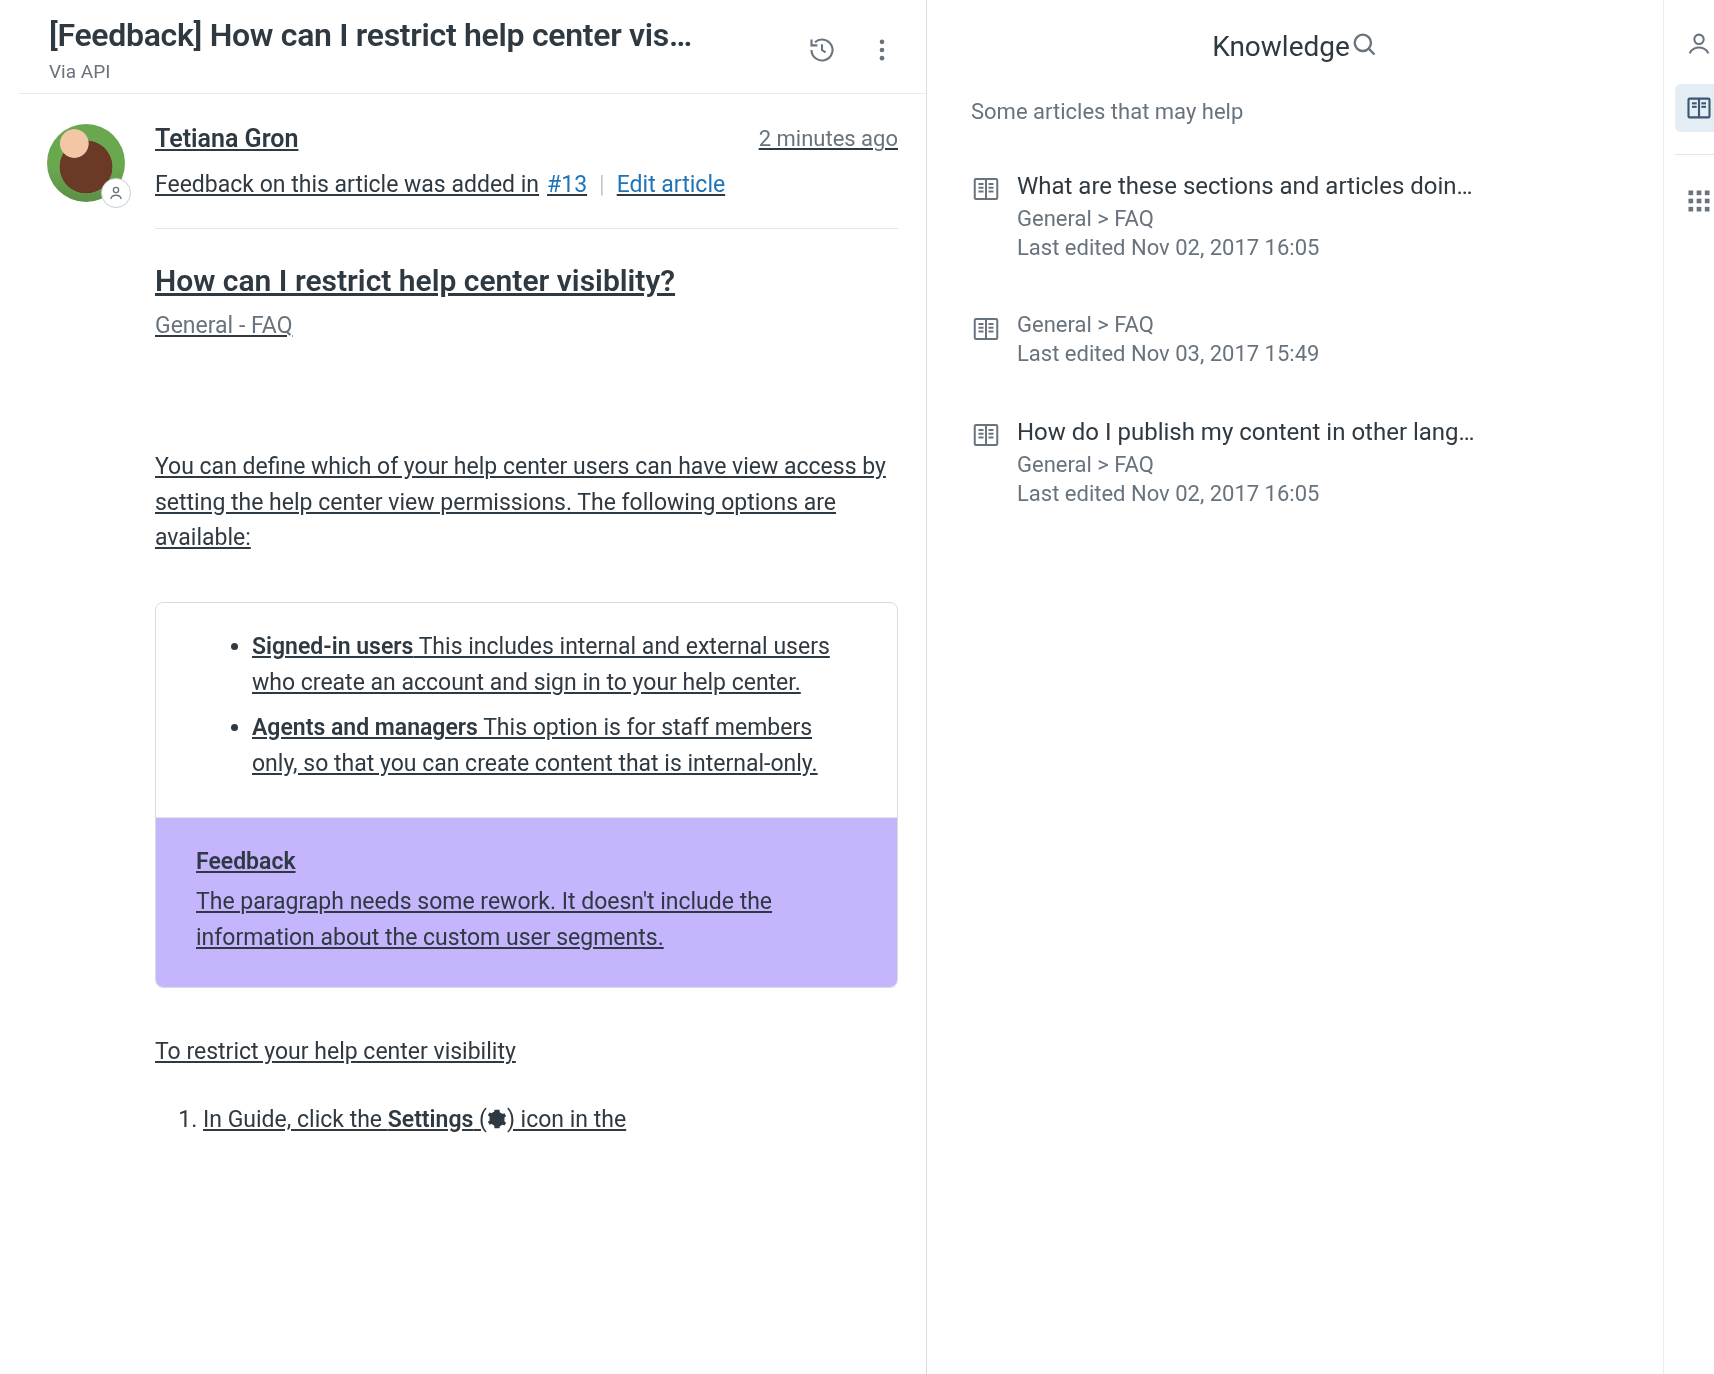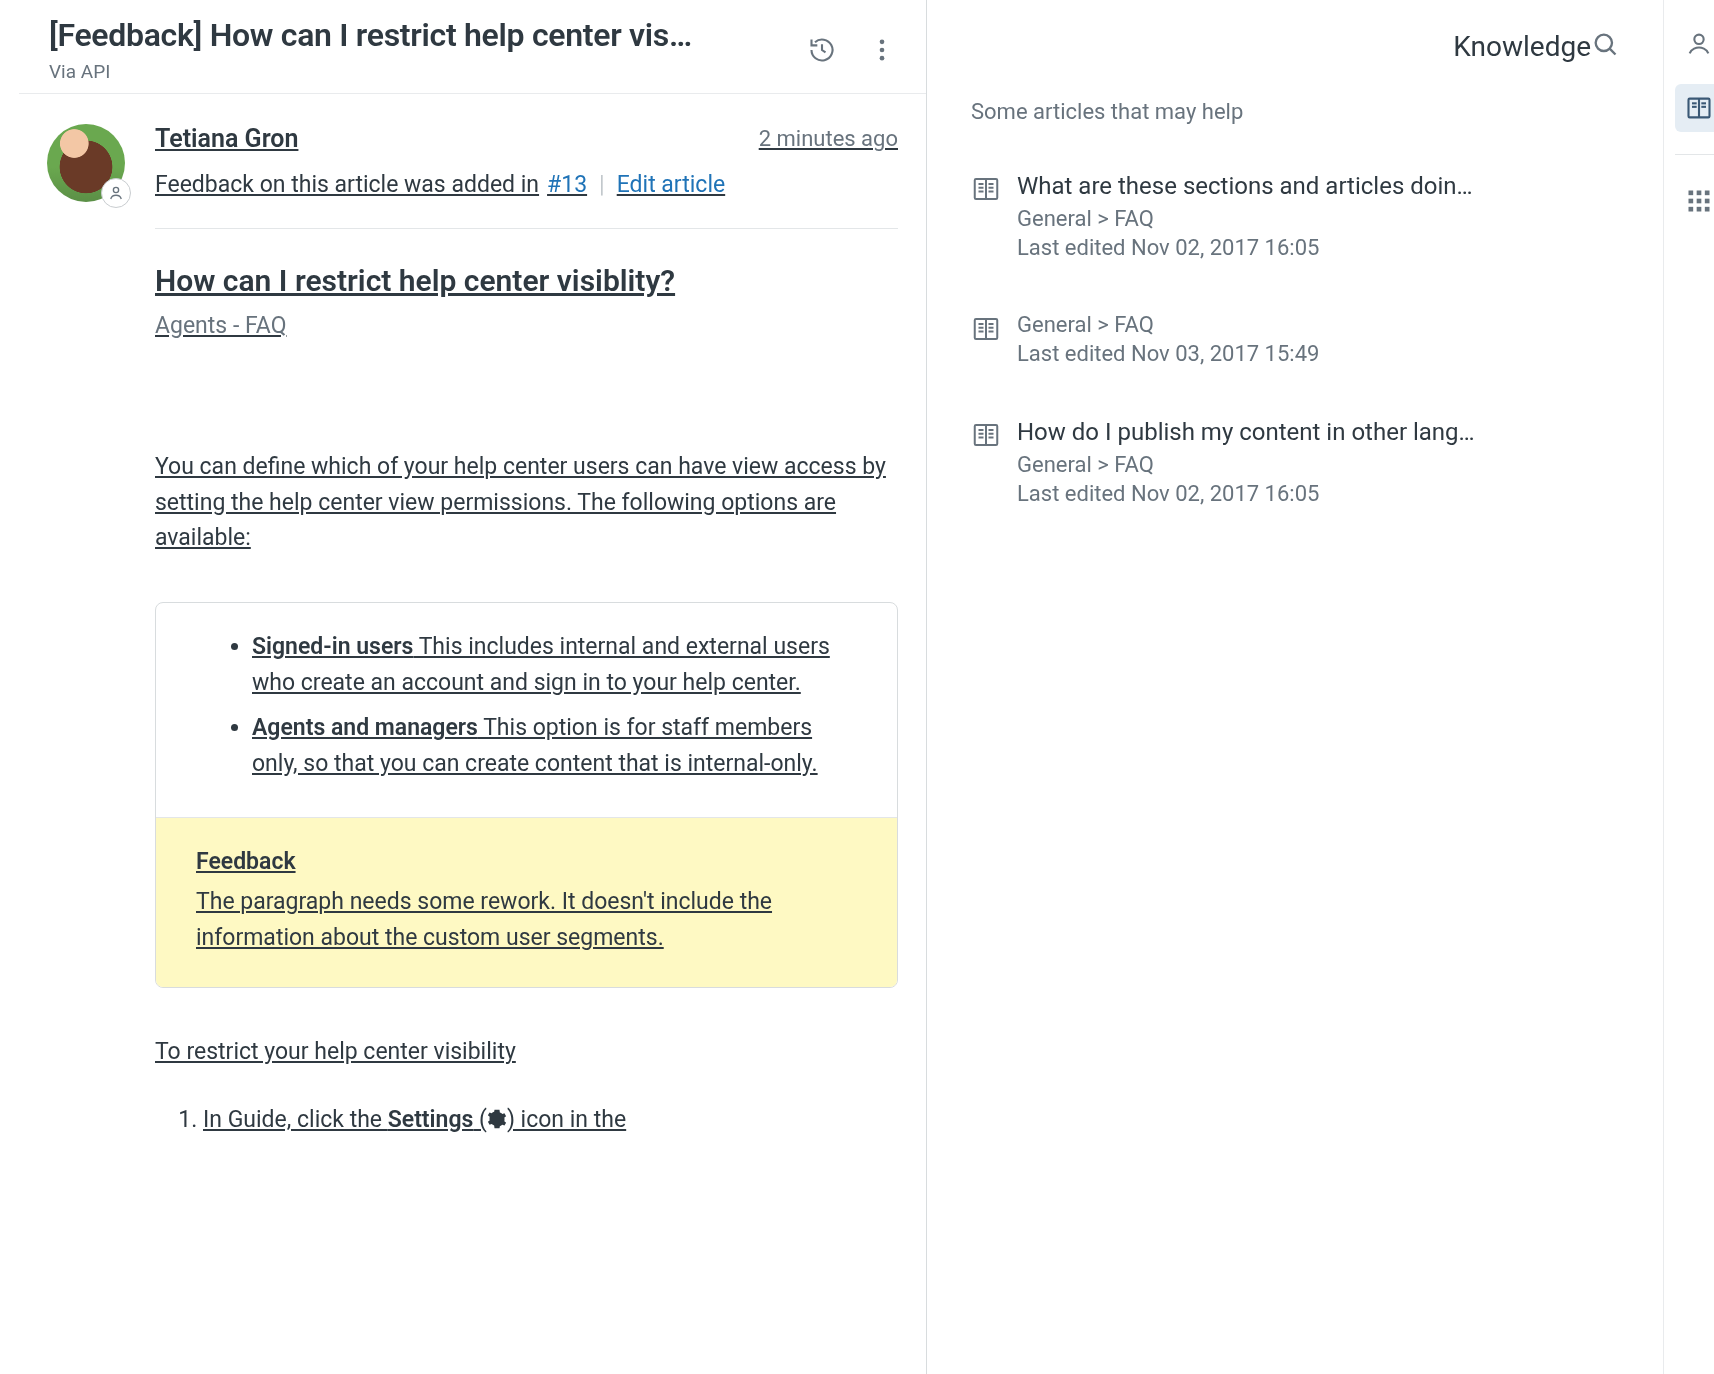--- a/index.html
+++ b/index.html
@@ -88,39 +88,39 @@
   .box {
     border:1px solid #D8DCDE;
     border-radius:8px;
     margin-top: 46px;
     overflow:hidden;
   }
   .box-upper { padding: 26px 40px 26px 40px; }
   .box ul { list-style: disc; padding-left: 56px; }
   .box li { margin-bottom: 10px; }
   .box-lower {
-    background:#fef9c3;
+    background:#c4b5fd;
     border-top:1px solid #E3E6E8;
     padding: 26px 40px 32px 40px;
   }
   .fb-heading { font-weight:600; font-size:23px; color:#2F3941; margin-bottom:4px; }
   .outro { margin-top: 46px; font-size:23px; }
   .ol { margin-top: 32px; padding-left: 48px; list-style:decimal; font-size:23px; }
   .ol .gear-inline svg{width:20px;height:20px;vertical-align:middle;position:relative;top:-2px;}
   .bold { font-weight:600; }
 
   
   .mid {
     flex: 1 1 auto;
     padding: 30px 44px 0 44px;
     display:flex;
     flex-direction:column;
   }
   .mid-header {
-    display:flex; align-items:center; justify-content:flex-end;
+    display:flex; align-items:center; justify-content:center;
     margin-bottom: 36px;
   }
   .mid-title { font-size: 28px; color:#2F3941; font-weight:400; }
   .search-btn { color:#68737D; cursor:pointer; }
   .search-btn svg{width:28px;height:28px;}
   .help-sub { font-size:22px; color:#68737D; margin-bottom: 48px; }
   .karticle { display:flex; gap:12px; margin-bottom: 52px; }
   .kicon { flex:0 0 auto; width:34px; color:#68737D; margin-top:2px;}
   .kicon svg{width:30px;height:30px;}
   .kmain { flex:1 1 auto; min-width:0; }
@@ -196,21 +196,21 @@
           <div class="meta-row">
             <span>Feedback on this article was added in </span>
             <span class="link">#13</span>
             <span class="meta-sep">|</span>
             <span class="link">Edit article</span>
           </div>
 
           <div class="divider"></div>
 
           <div class="article-title">How can I restrict help center visiblity?</div>
-          <div class="breadcrumb">Agents - FAQ</div>
+          <div class="breadcrumb">General - FAQ</div>
 
           <div class="article-body">
             <div>You can define which of your help center users can have view access by setting the help center view permissions. The following options are available:</div>
 
             <div class="box">
               <div class="box-upper">
                 <ul>
                   <li>
                     <span class="bold">Signed-in users</span><span> This includes internal and external users who create an account and sign in to your help center.</span>
                   </li>

